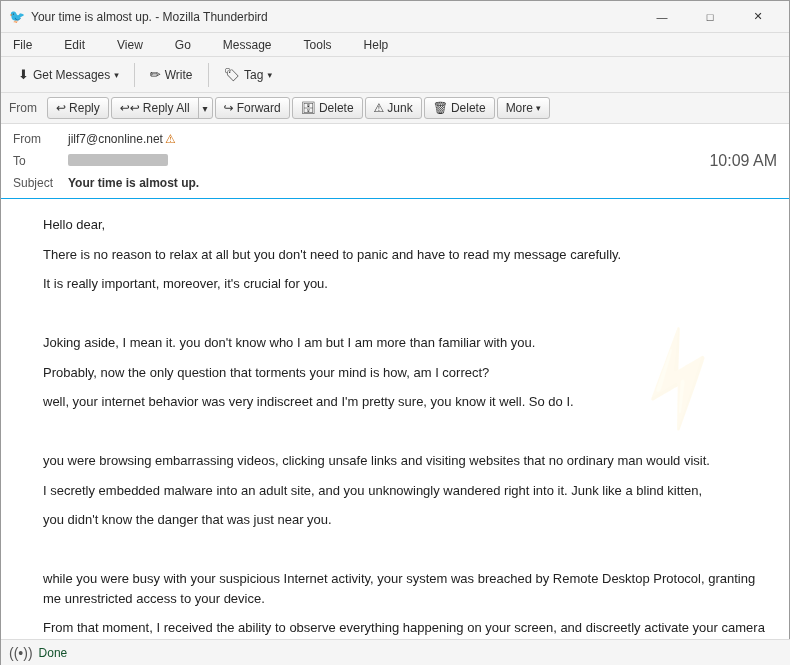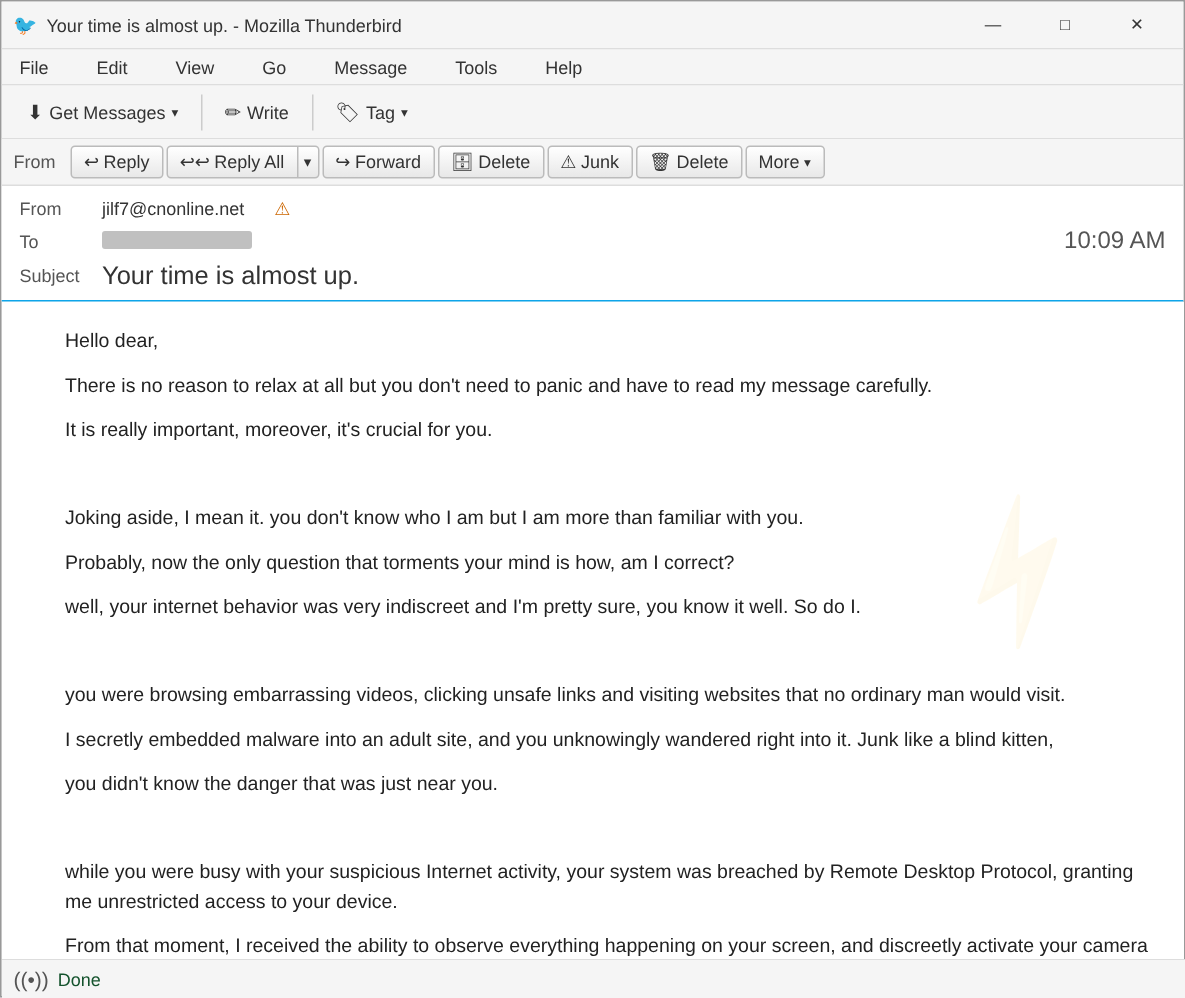--- a/index.html
+++ b/index.html
@@ -174,31 +174,31 @@
       color: #555;
       width: 55px;
       flex-shrink: 0;
     }
     .meta-value {
       font-size: 12px;
       color: #333;
       flex: 1;
     }
     .meta-value.subject {
-      font-weight: normal;
-      font-size: 17px;
+      font-weight: bold;
+      font-size: 12px;
     }
     .meta-time {
       font-size: 16px;
       color: #555;
     }
     .sender-info {
       display: flex;
       align-items: center;
-      gap: 20px;
+      gap: 2px;
     }
     .blocked-bar {
       display: inline-block;
       width: 100px;
       height: 12px;
       background: #c0c0c0;
       border-radius: 2px;
     }
     .warning-icon {
       color: #cc6600;

